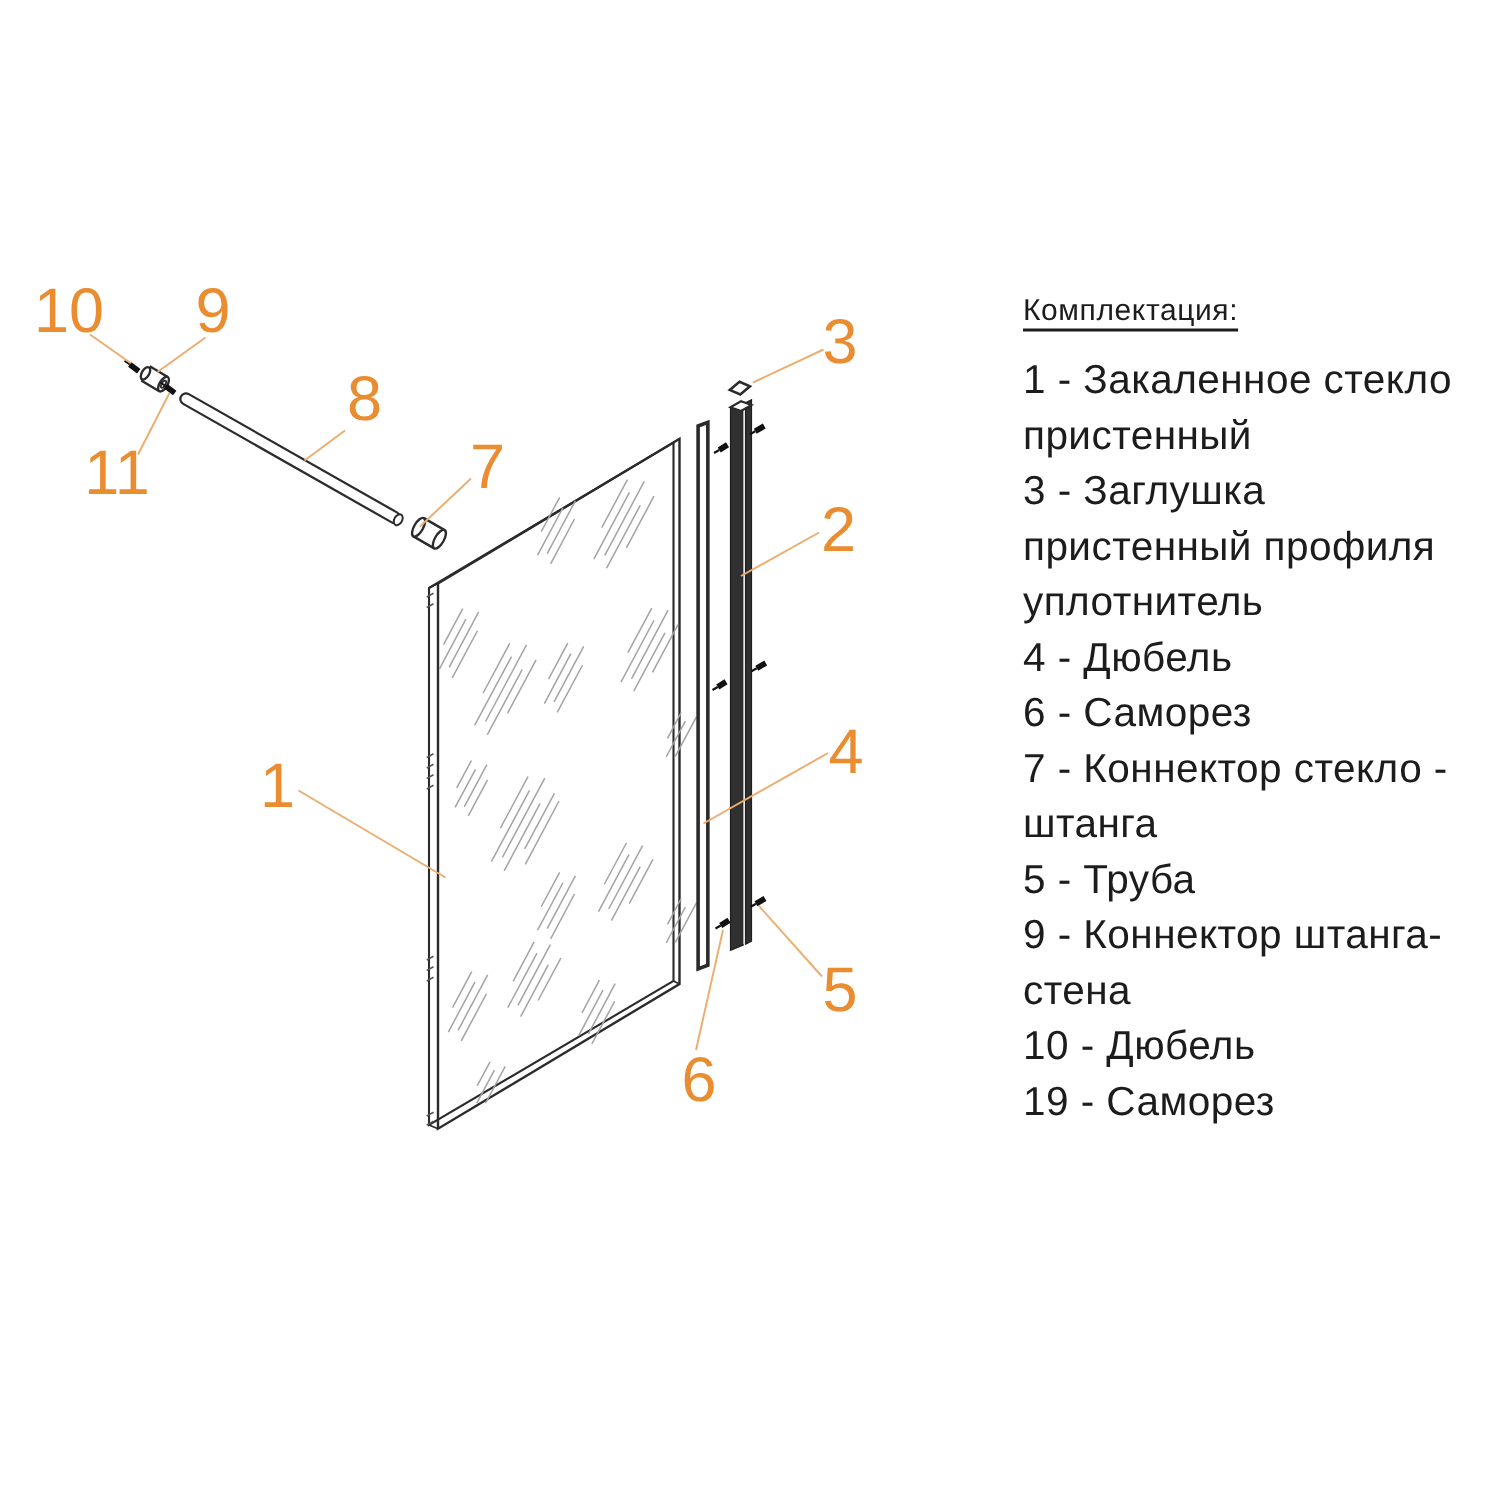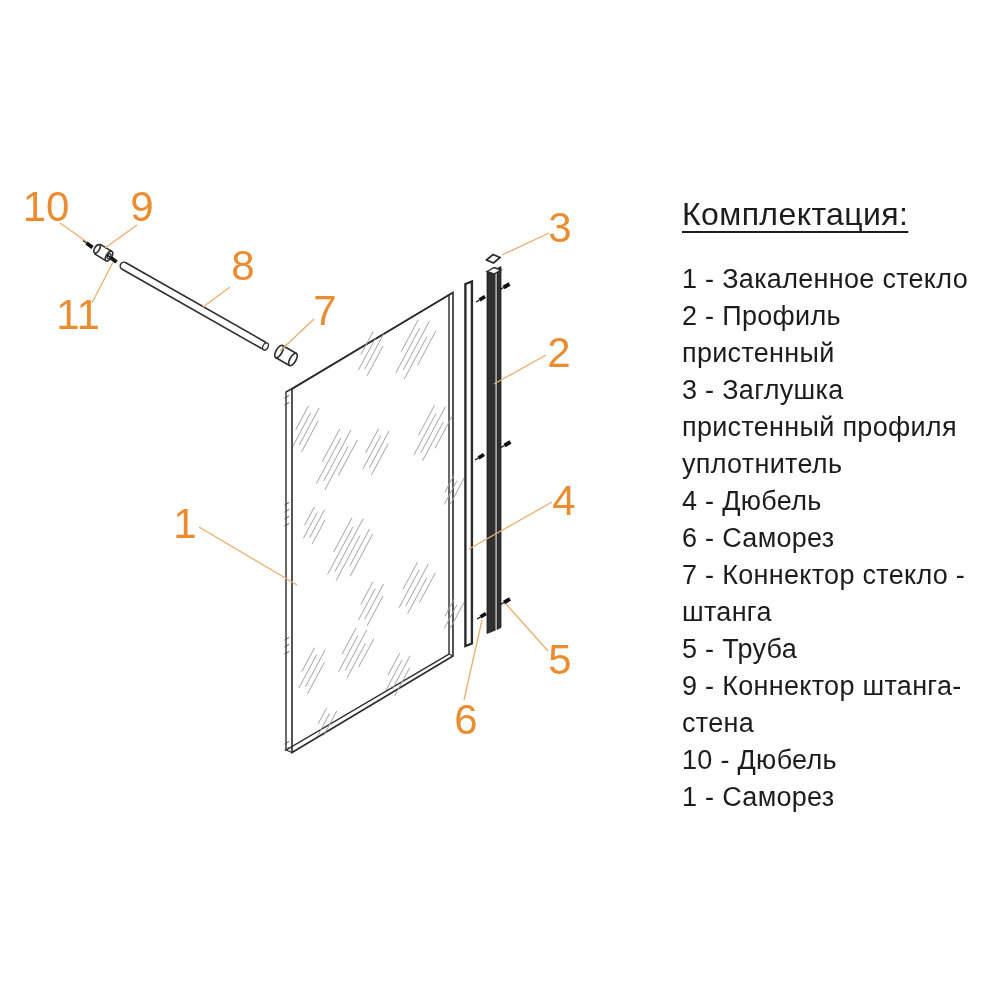--- a/index.html
+++ b/index.html
@@ -2,24 +2,24 @@
 <html><head>
 <meta charset="utf-8">
 <style>
   html, body { margin: 0; padding: 0; background: #ffffff; }
   body { width: 1000px; height: 1000px; font-family: "Liberation Sans", sans-serif; }
   .stage { position: relative; width: 1000px; height: 1000px; overflow: hidden; background: #fff; }
   svg.diagram { position: absolute; left: 0; top: 0; }
 
   .legend { position: absolute; left: 682px; top: 196px; width: 312px; color: #1c1c1c; }
   .legend-title {
-    font-size: 32px; letter-spacing: 0.4px; color: #1c1c1c;
+    font-size: 20px; letter-spacing: 0.4px; color: #1c1c1c;
     text-decoration: underline; text-underline-offset: 6px; text-decoration-thickness: 2px;
   }
-  .legend-lines { margin-top: 28px; font-size: 27px; line-height: 37px; letter-spacing: 0.3px; }
+  .legend-lines { margin-top: 16px; font-size: 27px; line-height: 37px; letter-spacing: 0.3px; }
   .legend-line { white-space: nowrap; }
 
   .part-label {
     font-family: "Liberation Sans", sans-serif;
     font-size: 42px; fill: #EA8C30; font-weight: 400;
   }
   .leader { stroke: #ECAD6F; stroke-width: 1.3; fill: none; }
   .ink { stroke: #2b2b2b; fill: none; }
 </style>
 </head>
@@ -228,29 +228,28 @@
       <text class="part-label" x="142" y="221">9</text>
       <text class="part-label" x="46" y="221">10</text>
       <text class="part-label" x="78" y="329">11</text>
     </g>
   </svg>
 
   <div class="legend">
     <div class="legend-title">Комплектация:</div>
     <div class="legend-lines">
       <div class="legend-line">1 - Закаленное стекло</div>
-      <div class="legend-line">2 - Профиль</div>
       <div class="legend-line">пристенный</div>
       <div class="legend-line">3 - Заглушка</div>
       <div class="legend-line">пристенный профиля</div>
       <div class="legend-line">уплотнитель</div>
       <div class="legend-line">4 - Дюбель</div>
       <div class="legend-line">6 - Саморез</div>
       <div class="legend-line">7 - Коннектор стекло -</div>
       <div class="legend-line">штанга</div>
       <div class="legend-line">5 - Труба</div>
       <div class="legend-line">9 - Коннектор штанга-</div>
       <div class="legend-line">стена</div>
       <div class="legend-line">10 - Дюбель</div>
-      <div class="legend-line">1 - Саморез</div>
+      <div class="legend-line">19 - Саморез</div>
     </div>
   </div>
 </div>
 
 </body></html>

